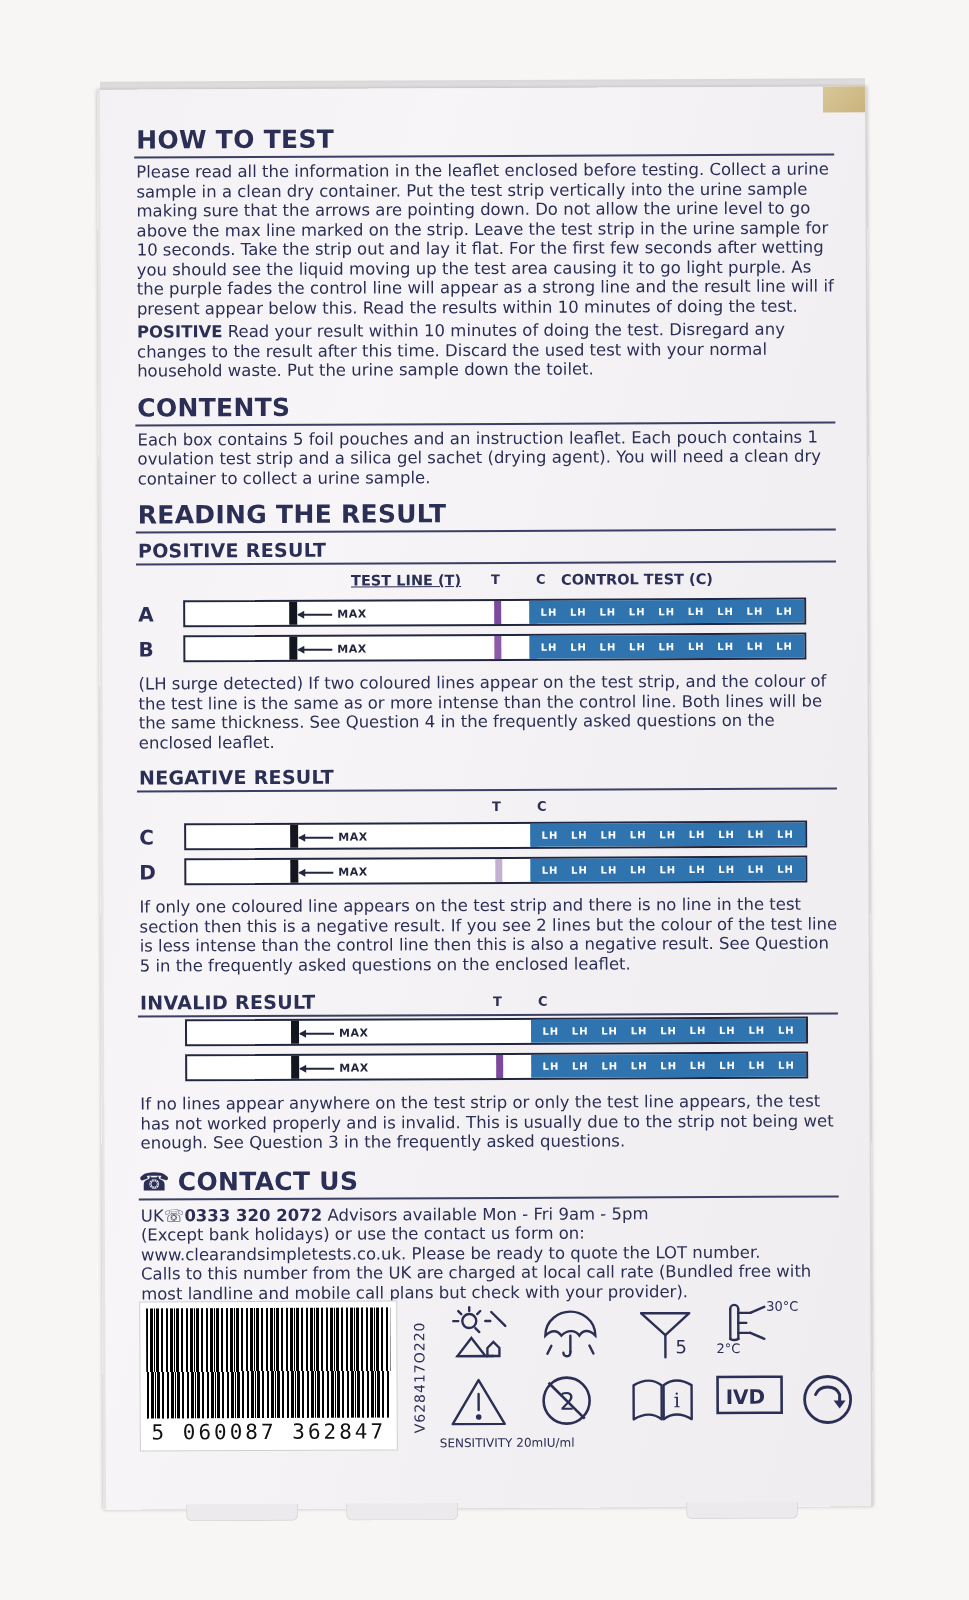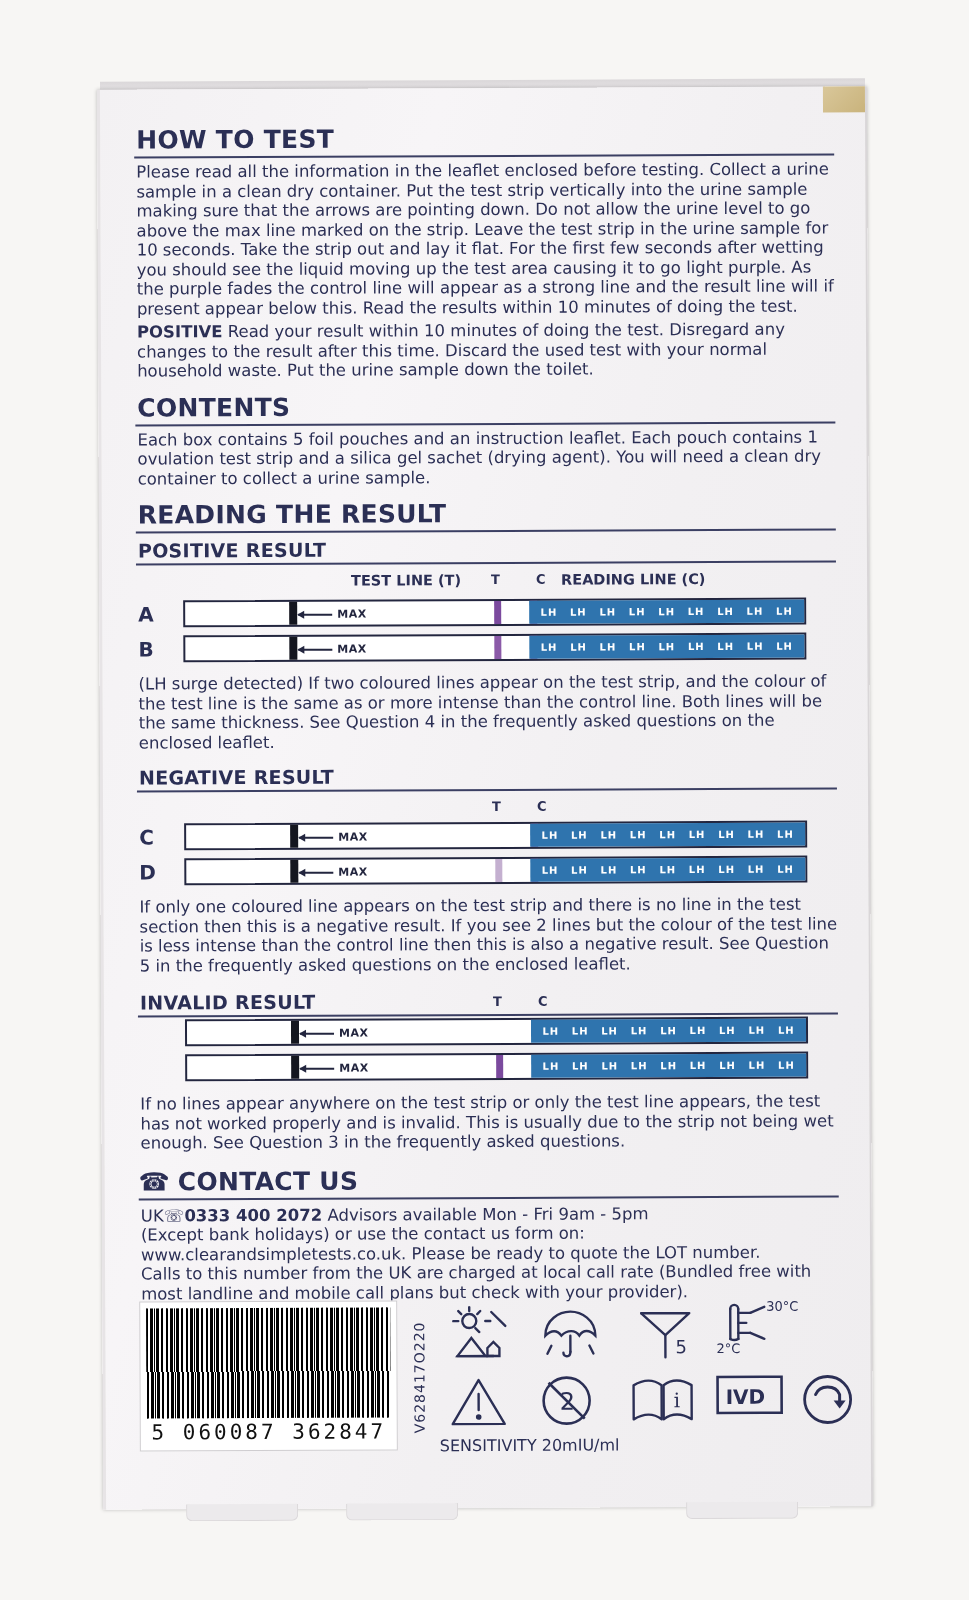--- a/index.html
+++ b/index.html
@@ -276,21 +276,21 @@
     height: 155px;
   }
   .sym {
     position: absolute;
     color: #2b2f55;
   }
   .sensitivity {
     position: absolute;
     left: 300px;
     top: 136px;
-    font-size: 16px;
+    font-size: 12px;
     color: #2b2f55;
     white-space: nowrap;
   }
 
   svg { display:block; }
 </style>
 </head>
 <body>
 
 <div class="photo-bg"></div>
@@ -309,24 +309,24 @@
     <p class="body"><b class="strong-lead">POSITIVE</b><span> Read your result within 10 minutes of doing the test. Disregard any changes to the result after this time. Discard the used test with your normal household waste. Put the urine sample down the toilet.</span></p>
 
     <h2 class="sec" style="margin-top:12px;">CONTENTS</h2>
     <p class="body">Each box contains 5 foil pouches and an instruction leaflet. Each pouch contains 1 ovulation test strip and a silica gel sachet (drying agent). You will need a clean dry container to collect a urine sample.</p>
 
     <h2 class="sec" style="margin-top:12px;">READING THE RESULT</h2>
 
     <h3 class="subsec" style="margin-top:6px;">POSITIVE RESULT</h3>
 
     <div class="legend-row">
-      <span style="left:215px;">TEST LINE (T)</span>
+      <span style="left:215px;text-decoration:underline;">TEST LINE (T)</span>
       <span style="left:355px;font-size:13px;">T</span>
       <span style="left:400px;font-size:13px;">C</span>
-      <span style="left:425px;">READING LINE (C)</span>
+      <span style="left:425px;">CONTROL TEST (C)</span>
     </div>
 
     <div class="strip-row">
       <div class="strip-label">A</div>
       <div class="strip">
         <div class="blackbar"></div>
         <div class="arrow"></div>
         <div class="maxtxt" style="left:152px;">MAX</div>
         <div class="vline" style="left:309px;background:#7b4a9e;"></div>
         <div class="vline" style="left:345px;background:#7b4a9e;"></div>
@@ -467,21 +467,21 @@
     </div>
 
     <p class="body" style="margin-top:10px;">If no lines appear anywhere on the test strip or only the test line appears, the test has not worked properly and is invalid. This is usually due  to the strip not being wet enough. See Question 3 in the frequently asked questions.</p>
 
     <div class="contact-head">
       <span class="phone-glyph">☎</span>
       <span class="ttl">CONTACT US</span>
     </div>
 
     <p class="body" style="margin-top:6px;">
-      <span>UK</span><span>☏</span><b>0333 400 2072</b><span> Advisors available Mon - Fri 9am - 5pm</span>
+      <span>UK</span><span>☏</span><b>0333 320 2072</b><span> Advisors available Mon - Fri 9am - 5pm</span>
     </p>
     <p class="body" style="margin-top:0;">(Except bank holidays) or use the contact us form on:</p>
     <p class="body" style="margin-top:0;"><span>www.clearandsimpletests.co.uk</span><span>. Please be ready to quote the LOT number.</span></p>
     <p class="body" style="margin-top:0;">Calls to this number from the UK are charged at local call rate (Bundled free with most landline and mobile call plans but check with your provider).</p>
 
   </div>
 
   <div class="footer">
 
     <div class="barcode-box">

